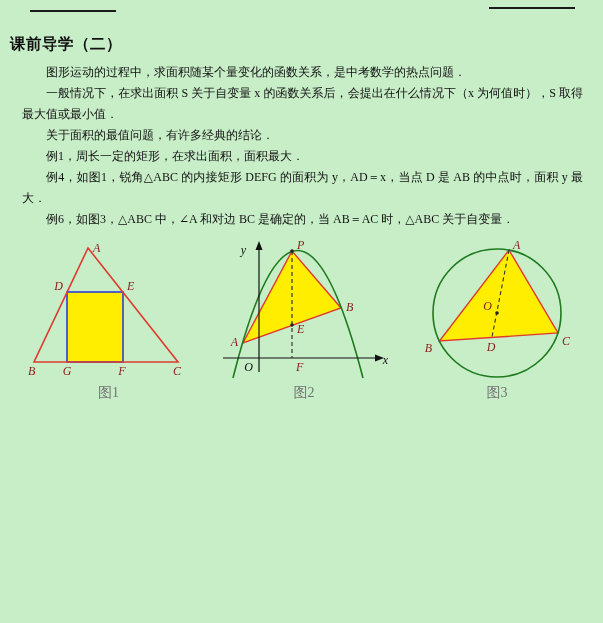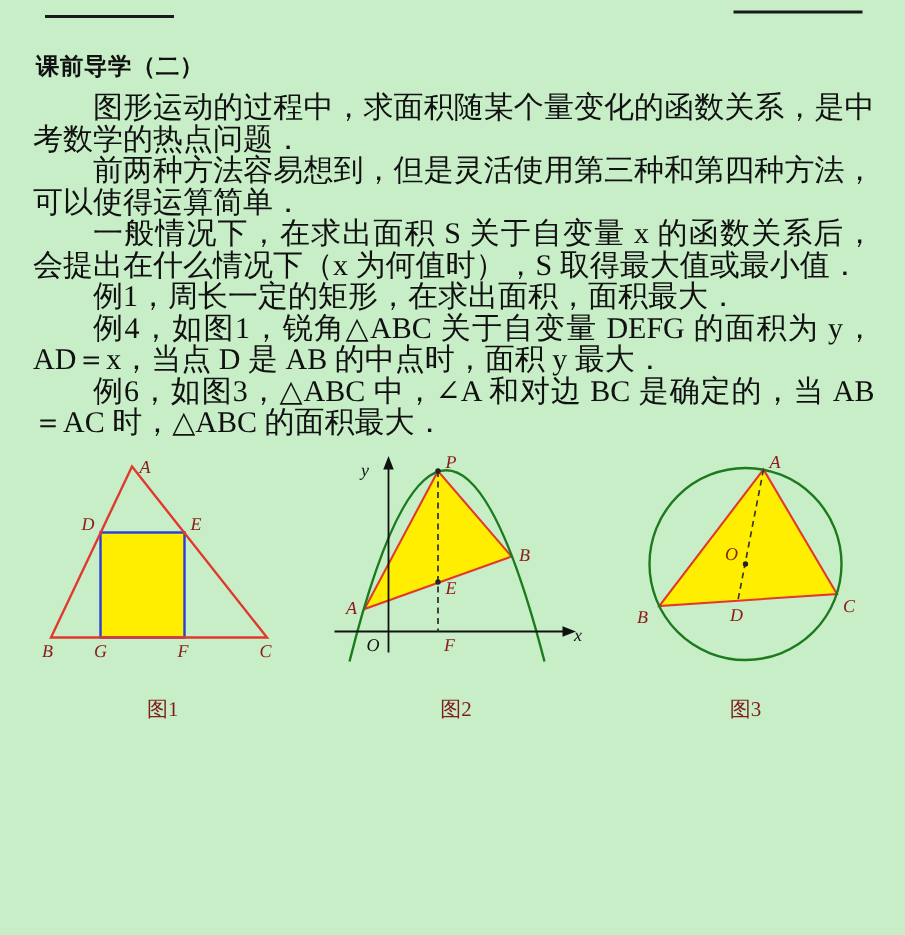--- a/index.html
+++ b/index.html
@@ -11,59 +11,59 @@
     overflow: hidden;
     font-family: "Liberation Serif", "DejaVu Serif", serif;
     color: #111;
     margin: 0 auto;
   }
   .top-rule { position: absolute; height: 2px; background: #1a1a1a; }
   .top-rule.left  { left: 30px;  top: 10px; width: 86px; }
   .top-rule.right { right: 28px; top: 7px;  width: 86px; }
   .title {
     font-size: 15.5px; font-weight: bold;
-    padding: 34px 22px 5px 24px;
+    padding: 34px 22px 5px 10px;
     letter-spacing: 0.5px;
   }
   .content {
     padding: 2px 20px 0 22px;
-    font-size: 20px;
+    font-size: 12px;
     line-height: 21px;
     text-align: justify;
   }
   .content p { text-indent: 2em; }
   .figures {
     display: flex;
     justify-content: space-between;
     align-items: flex-end;
     padding: 8px 26px 0 26px;
   }
   figure { display: flex; flex-direction: column; align-items: center; }
-  figcaption { font-size: 14px; margin-top: 21px; color: #7f1d1d; }
+  figcaption { font-size: 14px; margin-top: 4px; color: #737373; }
   .pt-label { font-family: "Liberation Serif", serif; font-style: italic; font-size: 12px; fill: #8b1a1a; }
   .ax-label { font-family: "Liberation Serif", serif; font-style: italic; font-size: 12px; fill: #111; }
   .blk-label { font-family: "Liberation Serif", serif; font-style: italic; font-size: 12px; fill: #111; }
 </style>
 </head>
 <body>
 
 <div class="page">
 
   <div class="top-rule left"></div>
   <div class="top-rule right"></div>
 
   <h1 class="title">课前导学（二）</h1>
 
   <div class="content">
     <p>图形运动的过程中，求面积随某个量变化的函数关系，是中考数学的热点问题．</p>
-    <p>前两种方法容易想到，但是灵活使用第三种和第四种方法，可以使得运算简单．</p>
     <p>一般情况下，在求出面积 S 关于自变量 x 的函数关系后，会提出在什么情况下（x 为何值时），S 取得最大值或最小值．</p>
+    <p>关于面积的最值问题，有许多经典的结论．</p>
     <p>例1，周长一定的矩形，在求出面积，面积最大．</p>
-    <p>例4，如图1，锐角△ABC 关于自变量 DEFG 的面积为 y，AD＝x，当点 D 是 AB 的中点时，面积 y 最大．</p>
-    <p>例6，如图3，△ABC 中，∠A 和对边 BC 是确定的，当 AB＝AC 时，△ABC 的面积最大．</p>
+    <p>例4，如图1，锐角△ABC 的内接矩形 DEFG 的面积为 y，AD＝x，当点 D 是 AB 的中点时，面积 y 最大．</p>
+    <p>例6，如图3，△ABC 中，∠A 和对边 BC 是确定的，当 AB＝AC 时，△ABC 关于自变量．</p>
   </div>
 
   <div class="figures">
 
     <figure>
       <svg width="165" height="142" viewBox="0 0 165 142">
         <rect x="41" y="54" width="56" height="70" stroke="#2b3fd6" stroke-width="1.6" fill="#ffee00"></rect>
         <path d="M62,10 L8,124 L152,124 Z" fill="none" stroke="#e03a2f" stroke-width="1.6"></path>
         <text class="pt-label" x="67" y="14">A</text>
         <text class="pt-label" x="37" y="52" text-anchor="end">D</text>

